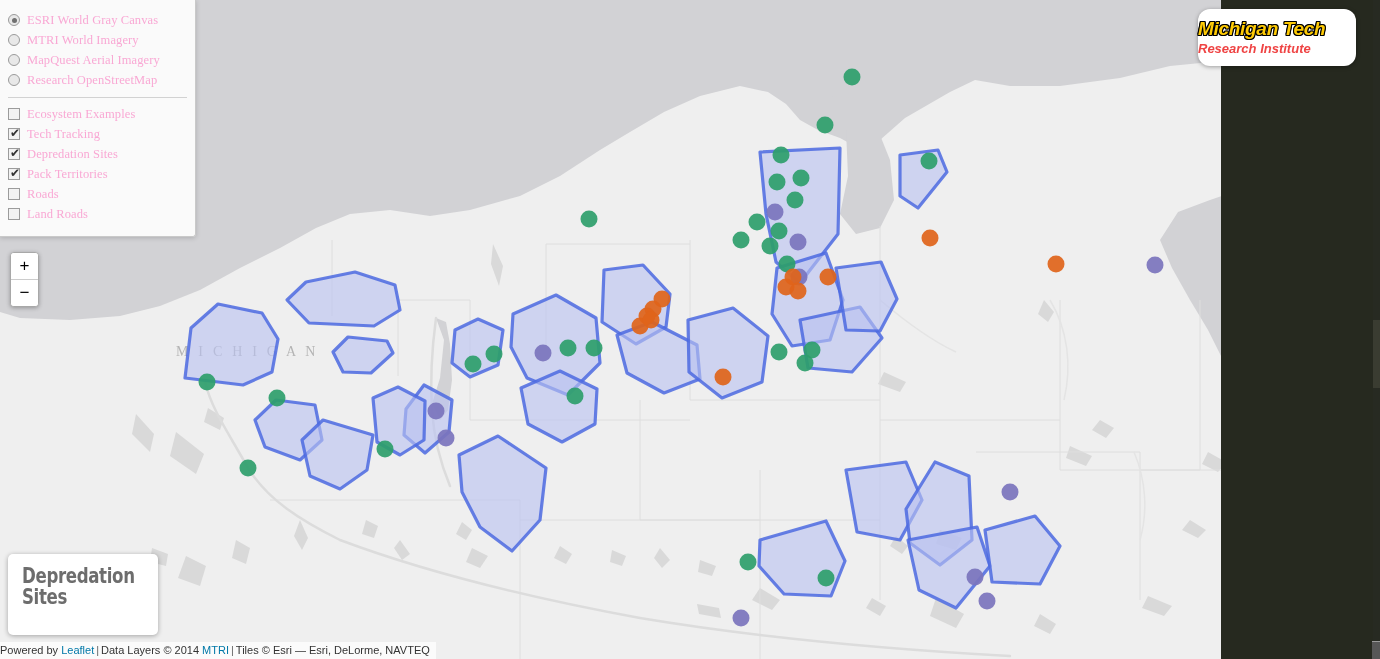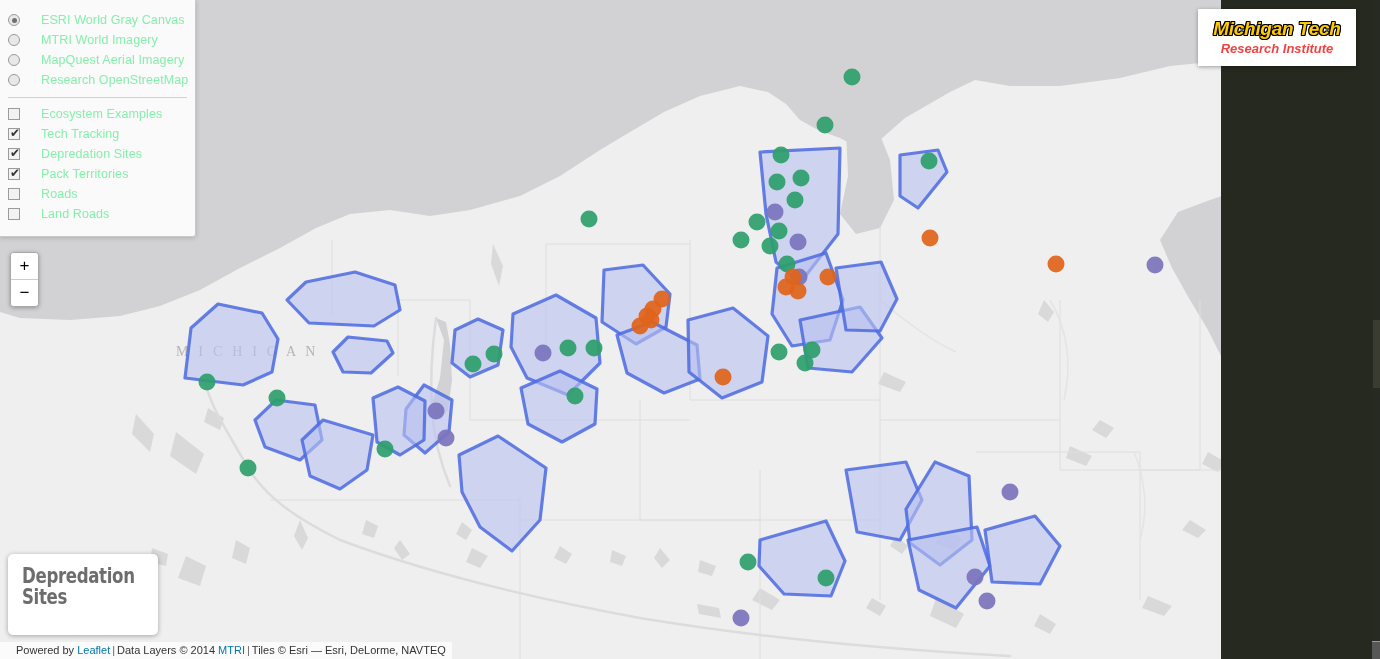--- a/index.html
+++ b/index.html
@@ -14,35 +14,35 @@
   #right-gutter .thumb{position:absolute;left:0;top:320px;width:7px;height:68px;background:#3a3c31;}
   #corner-box{position:absolute;right:0;bottom:0;width:8px;height:17px;background:#575757;
               border-top:1px solid #9a9a9a;}
 
   
   #map{position:absolute;left:0;top:0;width:1221px;height:659px;background:#efefef;overflow:hidden;}
   #map svg.layer{position:absolute;left:0;top:0;width:1373px;height:659px;}
 
   
   #attribution{position:absolute;left:0;bottom:0;height:17px;line-height:17px;
-      background:rgba(255,255,255,0.72);color:#333;font-size:11px;padding:0 6px 0 16px;
+      background:rgba(255,255,255,0.72);color:#333;font-size:11px;padding:0 6px 0 0;
       white-space:nowrap;z-index:60;}
   #attribution a{color:#0078A8;text-decoration:none;}
   #attribution .sep{color:#666;padding:0 2px;}
 
   
   #layers-control{position:absolute;left:0;top:0;width:196px;
       background:rgba(255,255,255,0.88);
       border:1px solid #c9c9c9;border-left:none;border-top:none;
       border-bottom-right-radius:3px;
       box-shadow:0 1px 5px rgba(0,0,0,0.18);
       padding:10px 8px 12px 8px;z-index:70;box-sizing:border-box;}
   #layers-control .row{display:flex;align-items:center;height:20px;margin:0 0 0 0;}
-  #layers-control .row label{font-size:12.5px;color:#86efac;margin-left:21px;cursor:pointer;
-      white-space:nowrap;letter-spacing:.1px;}
+  #layers-control .row label{font-size:12.5px;color:#f9a8d4;margin-left:7px;cursor:pointer;
+      white-space:nowrap;letter-spacing:.1px;font-family:Liberation Serif, serif;}
   .radio{width:12px;height:12px;border-radius:50%;border:1px solid #9b9b9b;
       background:#e8e8e8;box-sizing:border-box;flex:none;position:relative;cursor:pointer;}
   .radio.on:after{content:"";position:absolute;left:2.5px;top:2.5px;width:5px;height:5px;
       border-radius:50%;background:#707070;}
   .check{width:12px;height:12px;border:1px solid #9b9b9b;background:#f2f2f2;
       box-sizing:border-box;flex:none;position:relative;cursor:pointer;}
   .check.on:after{content:"";position:absolute;left:1px;top:-2px;width:11px;height:11px;
       color:#333;font-size:12px;line-height:12px;font-family:"DejaVu Sans",sans-serif;}
   .check.on:after{content:"\2714";}
   #layers-divider{height:1px;background:#d2d2d2;margin:7px 0 6px 0;}
@@ -51,22 +51,22 @@
   #zoom-control{position:absolute;left:10px;top:252px;width:27px;z-index:70;
       border:1px solid #a8a8a8;border-radius:4px;background:#fff;overflow:hidden;
       box-shadow:0 1px 4px rgba(0,0,0,.3);}
   #zoom-control .zbtn{display:block;width:27px;height:26px;line-height:25px;text-align:center;
       font-size:17px;color:#000;background:#fff;cursor:pointer;
       font-family:"Liberation Sans",sans-serif;}
   #zoom-control .zbtn.top{border-bottom:1px solid #cccccc;}
 
   
   #logo{position:absolute;right:24px;top:9px;width:158px;height:57px;z-index:70;
-      background:#ffffff;border-radius:0;box-shadow:0 1px 4px rgba(0,0,0,.35);
-      display:flex;flex-direction:column;align-items:center;justify-content:center;}
+      background:#ffffff;border-radius:12px;box-shadow:0 1px 4px rgba(0,0,0,.35);
+      display:flex;flex-direction:column;justify-content:center;}
   #logo .l1{font-size:19px;font-weight:bold;font-style:italic;color:#FFCB05;
       letter-spacing:-.3px;line-height:20px;
       text-shadow:-1px 0 #000,0 1px #000,1px 0 #000,0 -1px #000,1px 1px #000,-1px -1px #000,1px -1px #000,-1px 1px #000;}
   #logo .l2{font-size:13px;font-weight:bold;font-style:italic;color:#ef4444;
       line-height:16px;margin-top:2px;}
 
   
   #legend{position:absolute;left:8px;bottom:24px;width:150px;background:#fff;
       border-radius:5px;box-shadow:0 1px 5px rgba(0,0,0,.32);padding:12px 14px 14px 14px;
       z-index:70;box-sizing:border-box;}

